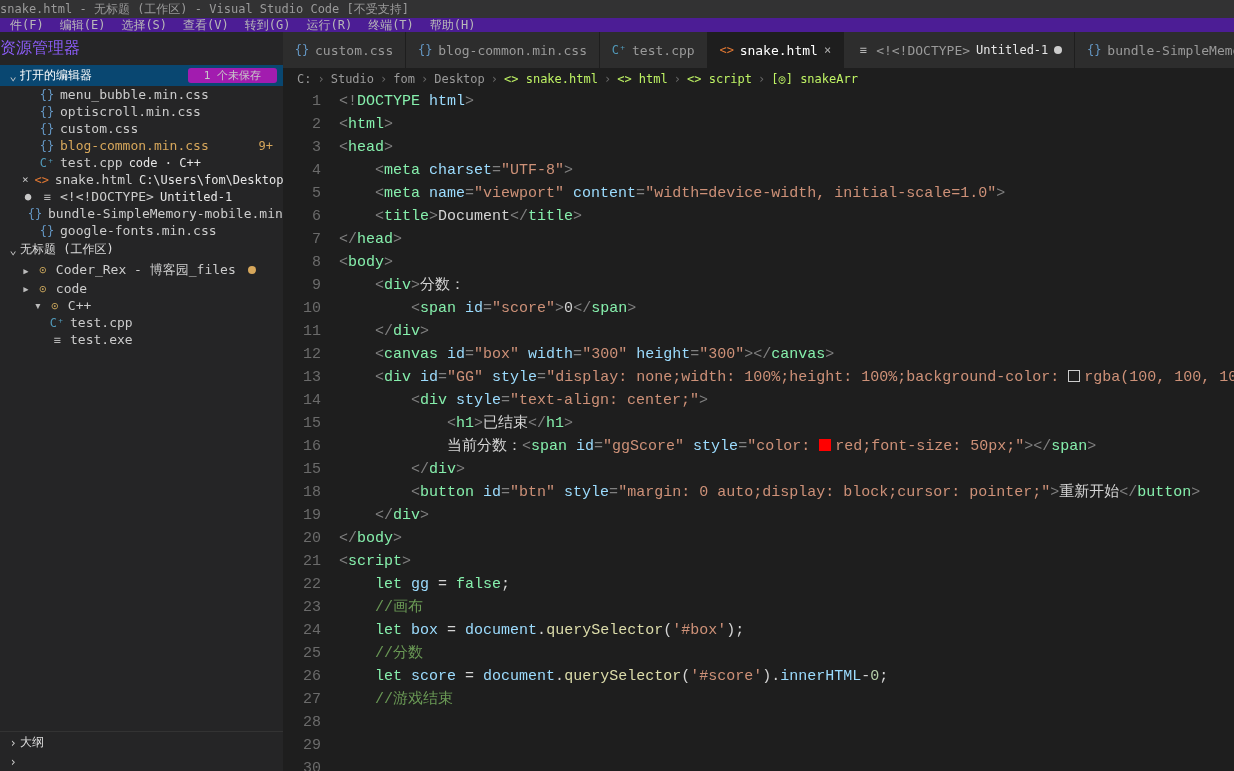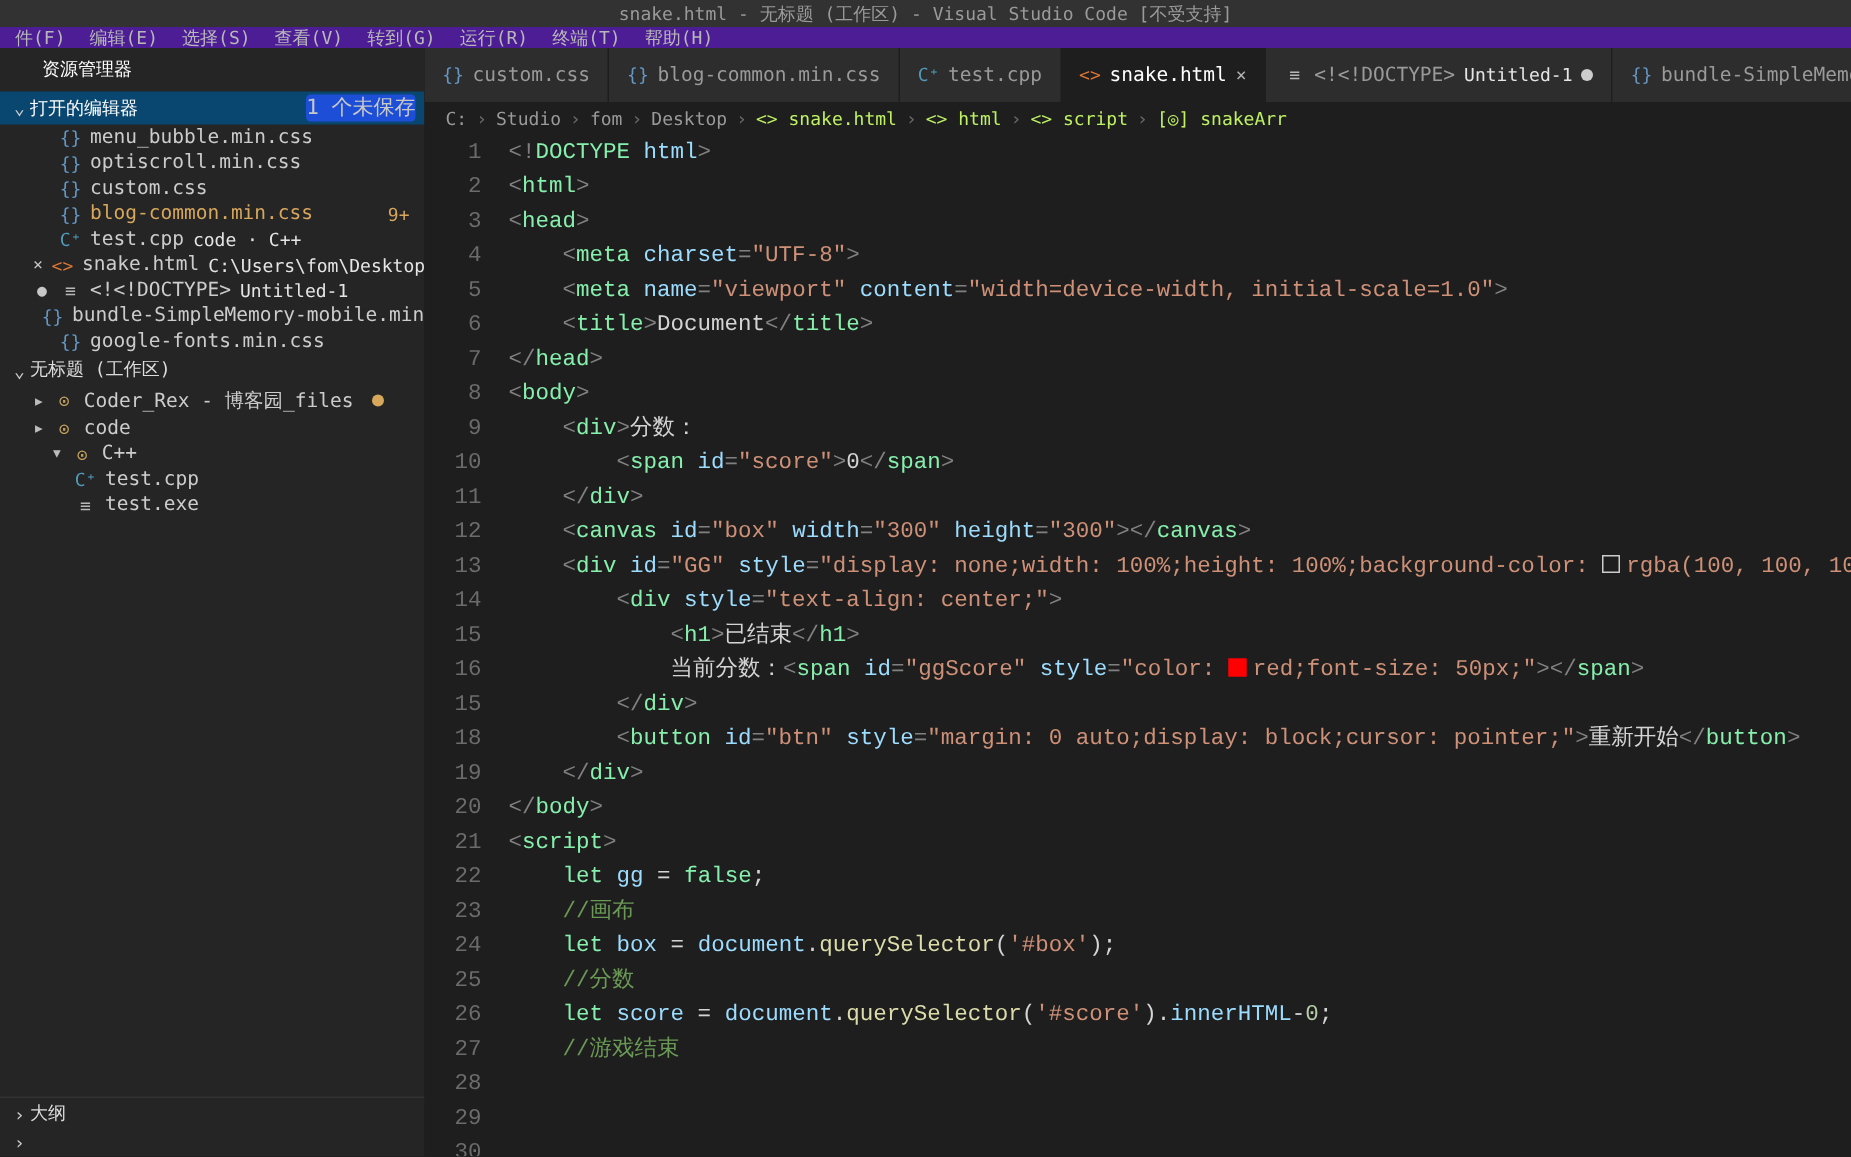--- a/index.html
+++ b/index.html
@@ -7,29 +7,29 @@
   font-family: "Segoe UI", "Microsoft YaHei", Consolas, monospace;
   font-size: 13px;
   background: #1e1e1e;
   color: #cccccc;
   width: 1234px;
   height: 771px;
   overflow: hidden;
   display: flex;
   flex-direction: column;
 }
-.titlebar { height:18px; background:#323233; color:#9a9a9a; font-size:12px; text-align:center; line-height:18px; overflow:hidden }
+.titlebar { height:18px; background:#323233; color:#9a9a9a; font-size:12px; text-align:left; line-height:18px; overflow:hidden }
 .menubar { height:14px; background:#4c1d95; color:#b8b8b8; font-size:12px; display:flex; gap:16px; padding:0 10px; line-height:14px; overflow:hidden }
 .main { display:flex; flex:1; min-height:0 }
 .sidebar { width:283px; background:#252526; color:#bcbcbc; display:flex; flex-direction:column; overflow:hidden }
-.sidebar-title { padding:6px 28px; font-size:12px; color:#ffffff }
+.sidebar-title { padding:6px 0; font-size:16px; color:#8b5cf6 }
 .section-hdr { display:flex; align-items:center; padding:2px 6px; font-size:12px; color:#dcdcdc; cursor:pointer }
 .section-hdr .chev { width:14px; text-align:center; color:#cccccc }
 .section-hdr.sel { background:#094771; color:#fff }
-.badge { margin-left:auto; background:#1d4ed8; border-radius:3px; padding:0 0; font-size:14px; color:#c8c8c8 }
+.badge { margin-left:auto; background:#a21caf; border-radius:3px; padding:0 16px; font-size:11px; color:#c8c8c8 }
 .open-item, .tree-item { display:flex; align-items:center; padding:1px 0 1px 22px; font-size:13px; gap:6px; cursor:pointer; white-space:nowrap }
 .open-item .close, .open-item .dot { width:12px; text-align:center; color:#c8c8c8; font-size:11px }
 .icn { width:14px; height:14px; display:inline-flex; align-items:center; justify-content:center; font-size:12px }
 .icn.css { color:#6497c4 }
 .icn.cpp { color:#519aba }
 .icn.html { color:#e37933 }
 .icn.txt { color:#b7b7b7 }
 .label { color:#cccccc }
 .label.amber { color:#d7a75b }
 .dim { color:#e5e5e5; font-size:12px }

